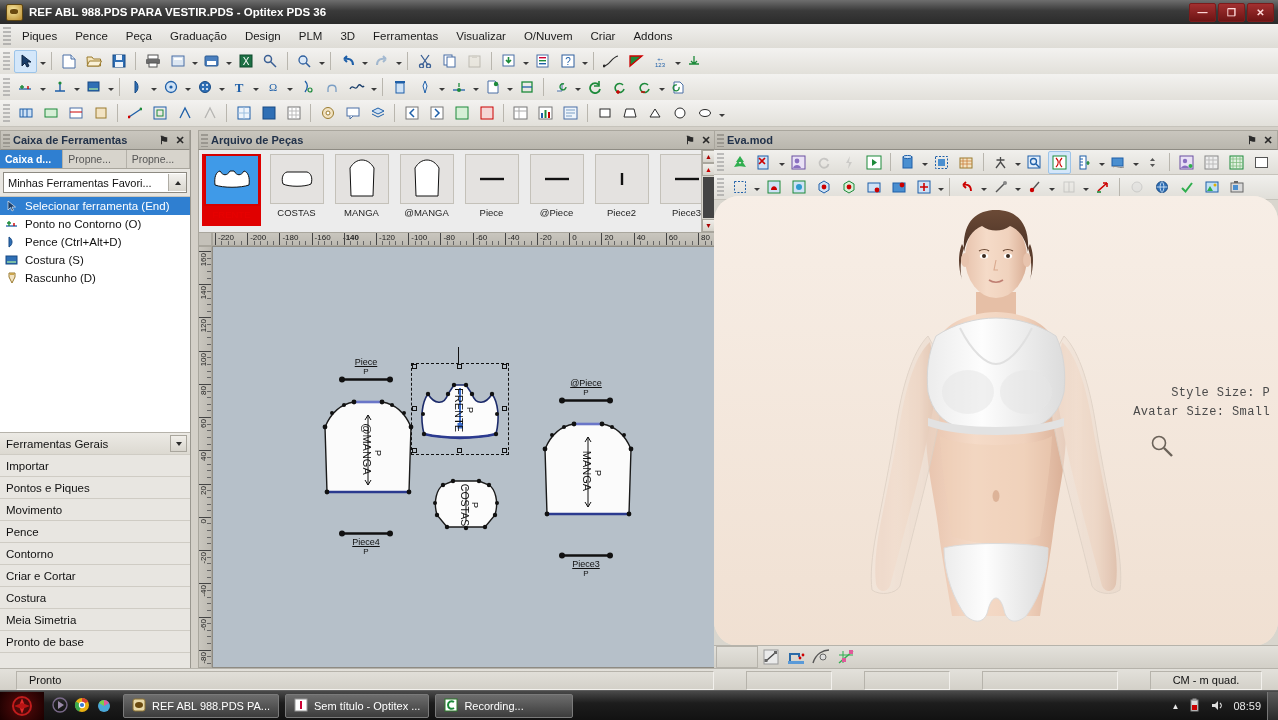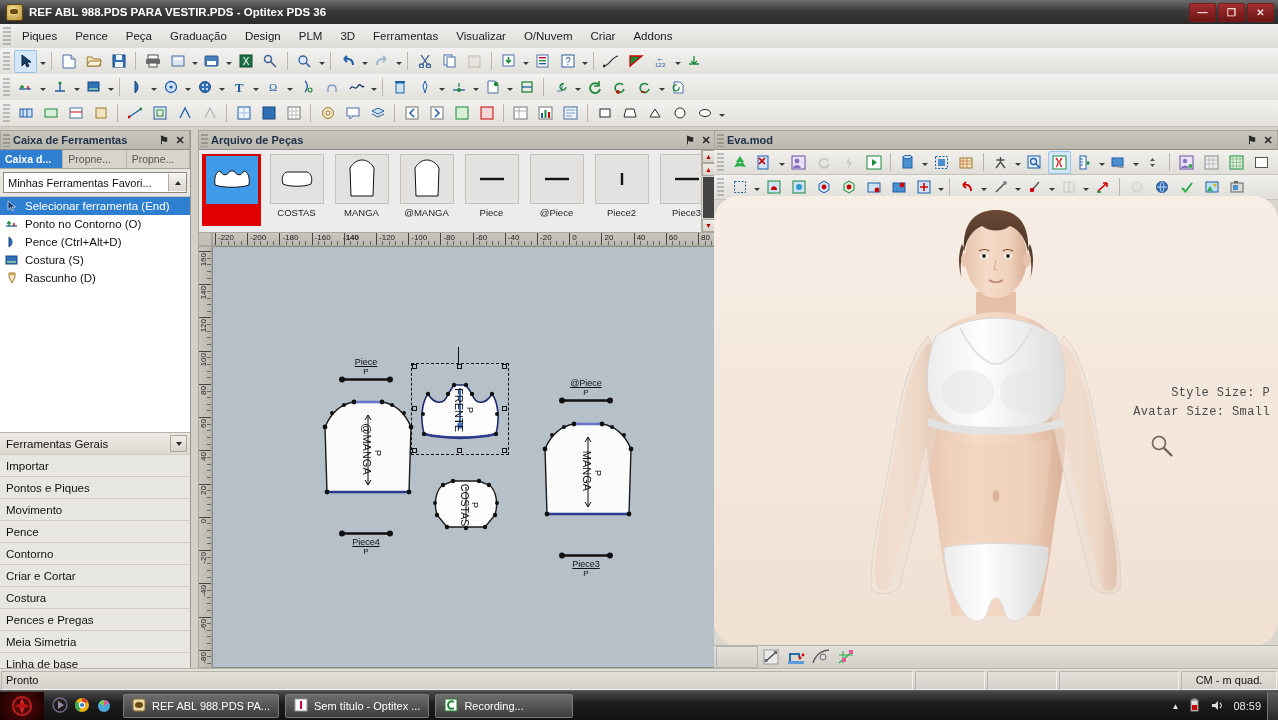--- a/index.html
+++ b/index.html
@@ -140,21 +140,21 @@
   .view3d{position:absolute;left:0;right:0;background:linear-gradient(#f6ece3,#f2e4d8);
     overflow:hidden;}
   .sizetext{position:absolute;right:8px;font-family:"Liberation Mono",monospace;
     font-size:12px;color:#4a4a4a;letter-spacing:.4px;white-space:nowrap;}
   .magcur{position:absolute;width:26px;height:26px;}
 
   
   .statusbar{position:absolute;left:0;top:668px;width:1278px;height:22px;
     background:linear-gradient(#e3e1db,#d2cfc7);border-top:1px solid #b6b3ab;display:flex;align-items:center;}
   .scell{height:17px;border:1px solid #b6b3ab;border-right-color:#f2f0ec;border-bottom-color:#f2f0ec;
-    margin:0 1px;display:flex;align-items:center;padding:0 4px;font-size:11px;color:#111;}
+    margin:0 16px;display:flex;align-items:center;padding:0 12px;font-size:11px;color:#111;}
 
   
   .taskbar{position:absolute;left:0;top:690px;width:1278px;height:30px;
     background:linear-gradient(#4a4a4a,#1d1d1d 40%,#111);border-top:1px solid #5d5d5d;
     display:flex;align-items:center;}
   .startbtn{width:44px;height:28px;display:flex;align-items:center;justify-content:center;
     background:radial-gradient(circle at 50% 50%,#5a0b0b,#1a0000);flex:none;}
   .qlaunch{display:flex;align-items:center;gap:6px;padding:0 8px;}
   .tbwin{height:22px;min-width:120px;margin:0 3px;padding:0 8px;
     background:linear-gradient(#6d6d6d,#3c3c3c);border:1px solid #7a7a7a;border-radius:2px;
@@ -735,27 +735,24 @@
       <div class="catrow">
           <span>Contorno</span>
         </div>
       <div class="catrow">
           <span>Criar e Cortar</span>
         </div>
       <div class="catrow">
           <span>Costura</span>
         </div>
       <div class="catrow">
-          <span>Pences e Pregas</span>
+          <span>Meia Simetria</span>
         </div>
       <div class="catrow">
-          <span>Meia Simetria</span>
-        </div>
-      <div class="catrow">
-          <span>Linha de base</span>
+          <span>Pronto de base</span>
         </div>
     </div>
   </div>
 
   <div class="panel" id="pieceswin">
     <div class="pnlhdr">
       <div class="g"></div>
       <span>Arquivo de Peças</span>
       <div class="sp"></div>
       <div class="pinico">⚑</div>

